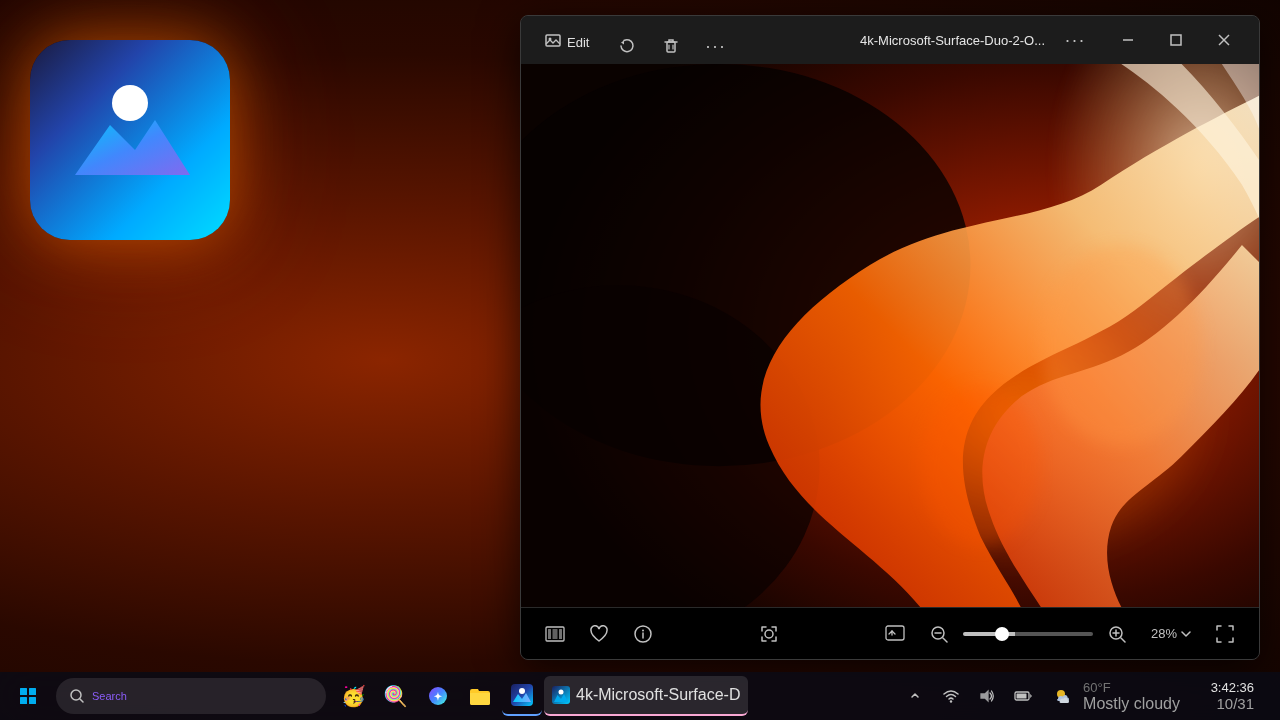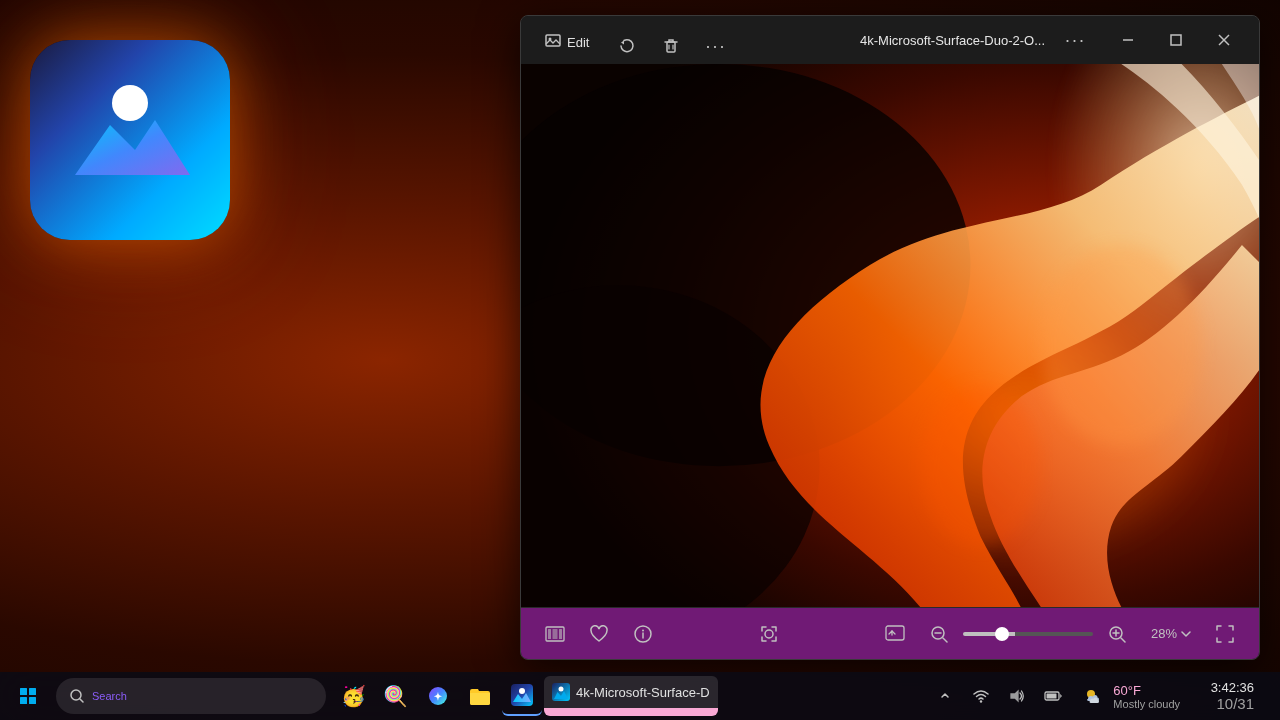--- a/index.html
+++ b/index.html
@@ -148,21 +148,21 @@
     .image-area {
       flex: 1;
       position: relative;
       overflow: hidden;
       background: #111;
     }
 
     
     .bottom-toolbar {
       height: 52px;
-      background: #701a75;
+      background: #000000;
       border-top: 1px solid #2a2a2a;
       display: flex;
       align-items: center;
       padding: 10px 16px;
       gap: 8px;
       flex-shrink: 0;
     }
 
     .bt-btn {
       width: 36px;
@@ -284,23 +284,23 @@
 
     .taskbar-app {
       display: flex;
       align-items: center;
       gap: 6px;
       padding: 0 8px;
       height: 40px;
       border-radius: 6px;
       cursor: pointer;
       color: #e0e0e0;
-      font-size: 13px;
+      font-size: 16px;
       background: rgba(255,255,255,0.12);
-      border-bottom: 8px solid #f9a8d4;
+      border-bottom: 2px solid #f9a8d4;
     }
 
     .taskbar-spacer { flex: 1; }
 
     .system-tray {
       display: flex;
       align-items: center;
       gap: 4px;
       margin-left: 8px;
     }
@@ -323,24 +323,24 @@
       gap: 6px;
       padding: 4px 10px;
       border-radius: 6px;
       cursor: pointer;
       color: #c0c0c0;
     }
 
     .weather-temp {
       font-size: 13px;
       font-weight: 500;
-      color: #f9a8d4;
+      color: #737373;
     }
     .weather-desc {
-      font-size: 11px;
+      font-size: 16px;
       color: #a0a0a0;
     }
 
     .clock {
       display: flex;
       flex-direction: column;
       align-items: flex-end;
       padding: 4px 10px;
       cursor: pointer;
       border-radius: 4px;

